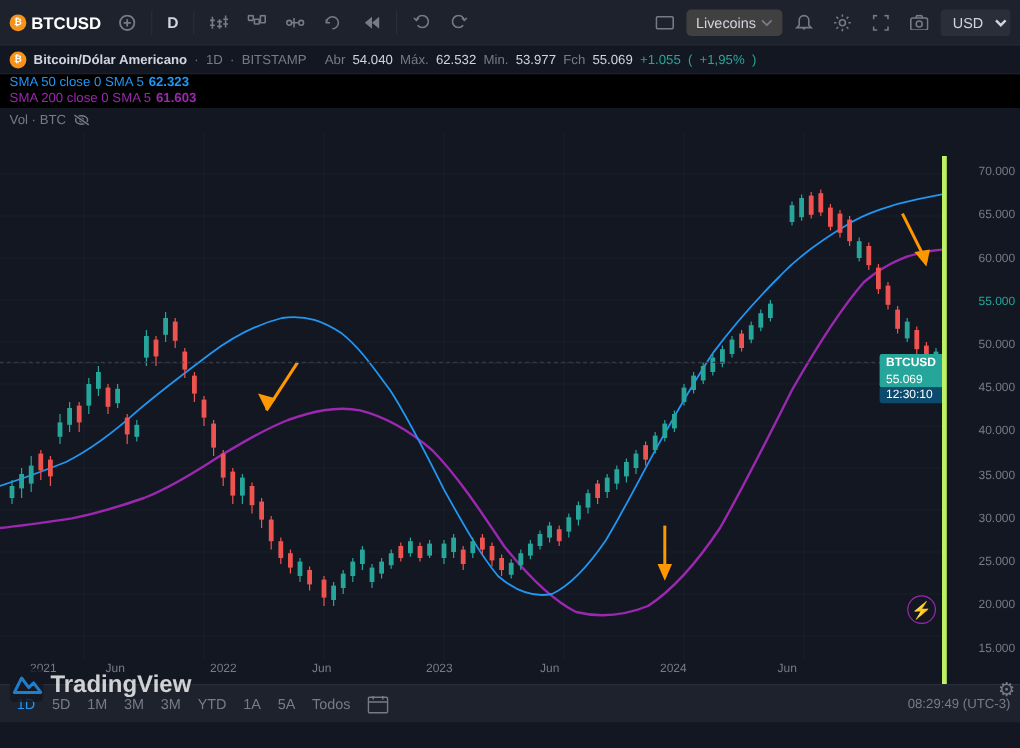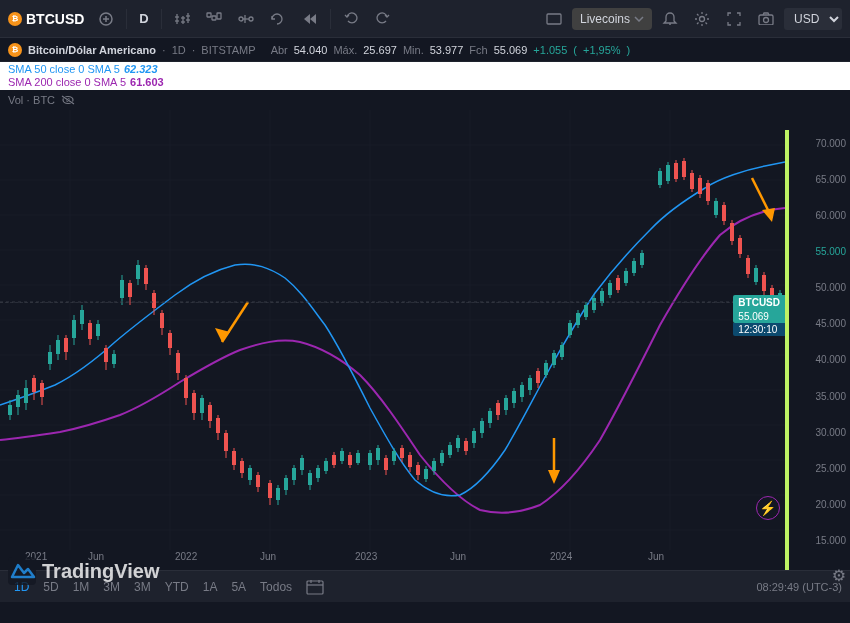--- a/index.html
+++ b/index.html
@@ -108,21 +108,21 @@
       color: #fff;
       font-weight: 700;
     }
     .price-data { color: #d1d4dc; font-size: 11px; }
     .price-up { color: #26a69a; }
     .price-label { color: #787b86; }
 
     
     .sma-labels {
       padding: 1px 8px;
-      background: #ffffff;
+      background: #000000;
       font-size: 11px;
     }
     .sma-row { display: flex; gap: 4px; align-items: center; margin-bottom: 1px; }
     .sma-50-color { color: #2196f3; }
     .sma-200-color { color: #9c27b0; }
 
     
     .vol-row {
       padding: 1px 8px;
       display: flex;
@@ -417,35 +417,35 @@
   <div class="bitcoin-icon">₿</div>
   <span style="color:#d1d4dc; font-weight:600;">Bitcoin/Dólar Americano</span>
   <span style="color:#787b86;">·</span>
   <span style="color:#787b86;">1D</span>
   <span style="color:#787b86;">·</span>
   <span style="color:#787b86;">BITSTAMP</span>
   &nbsp;
   <span class="price-label">Abr</span>
   <span class="price-data">54.040</span>
   <span class="price-label">Máx.</span>
-  <span class="price-data">25.697</span>
+  <span class="price-data">62.532</span>
   <span class="price-label">Min.</span>
   <span class="price-data">53.977</span>
   <span class="price-label">Fch</span>
   <span class="price-data">55.069</span>
   <span class="price-up">+1.055</span>
   <span class="price-up">(</span>
   <span class="price-up">+1,95%</span>
   <span class="price-up">)</span>
 </div>
 
 <div class="sma-labels">
   <div class="sma-row">
     <span class="sma-50-color">SMA 50 close 0 SMA 5</span>
-    <span style="color:#2196f3; font-weight:600;font-style:italic;">62.323</span>
+    <span style="color:#2196f3; font-weight:600;">62.323</span>
   </div>
   <div class="sma-row">
     <span class="sma-200-color">SMA 200 close 0 SMA 5</span>
     <span style="color:#9c27b0; font-weight:600;">61.603</span>
   </div>
 </div>
 
 <div class="vol-row">
   <span>Vol · BTC</span>
   <div class="toolbar-btn" style="width:18px;height:18px;">

